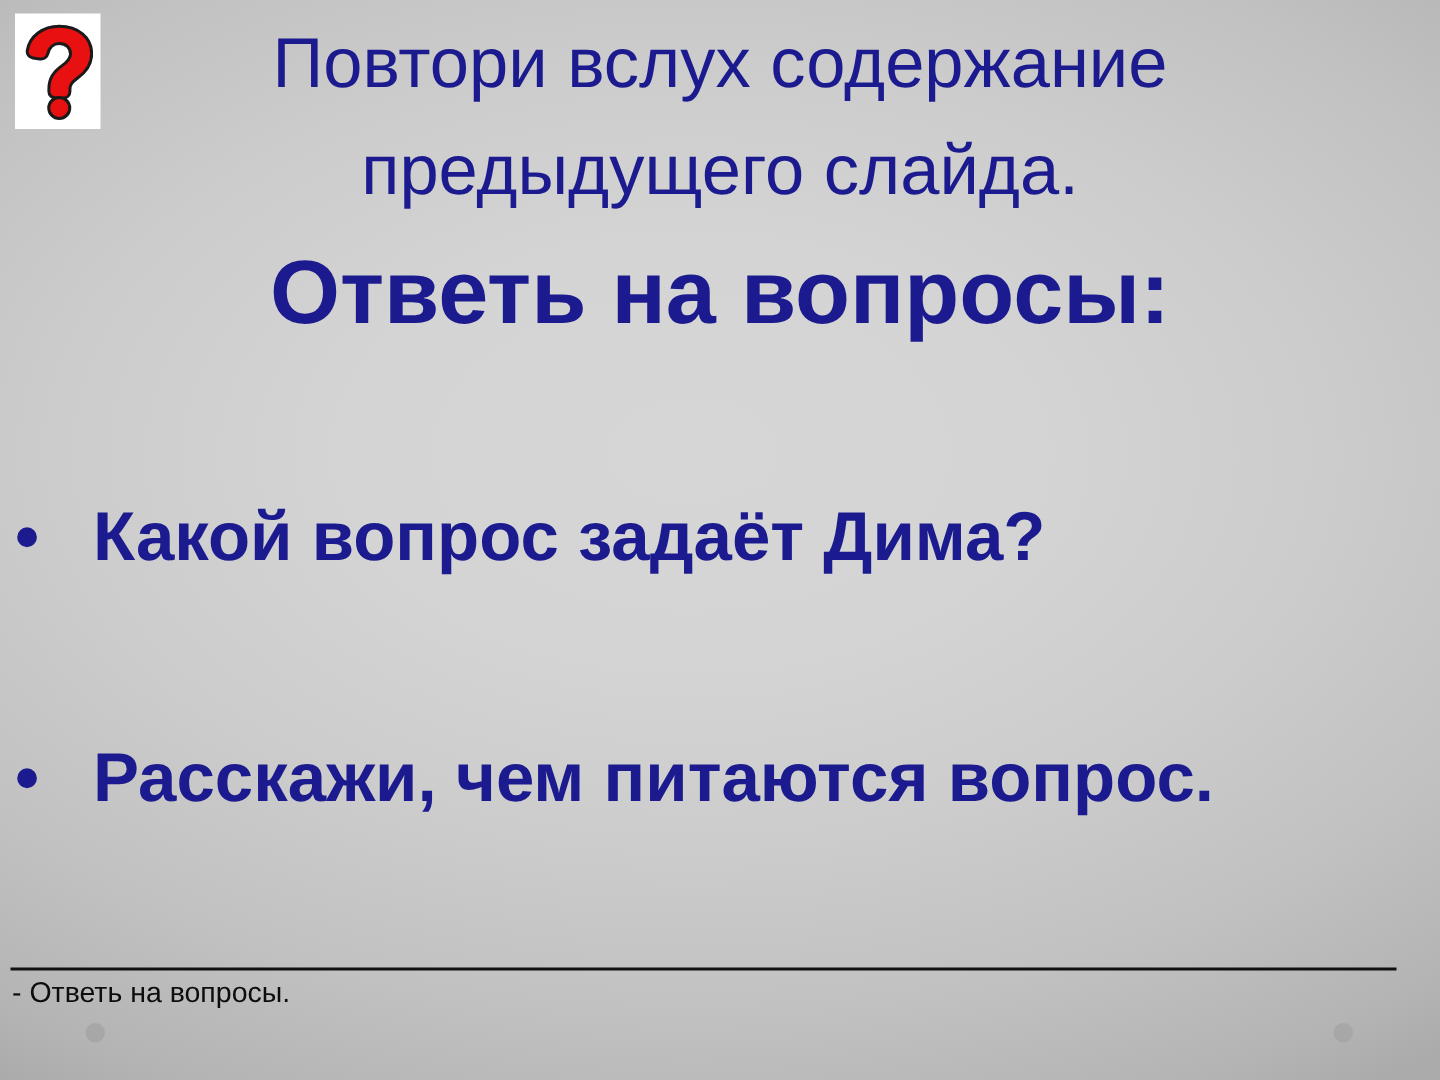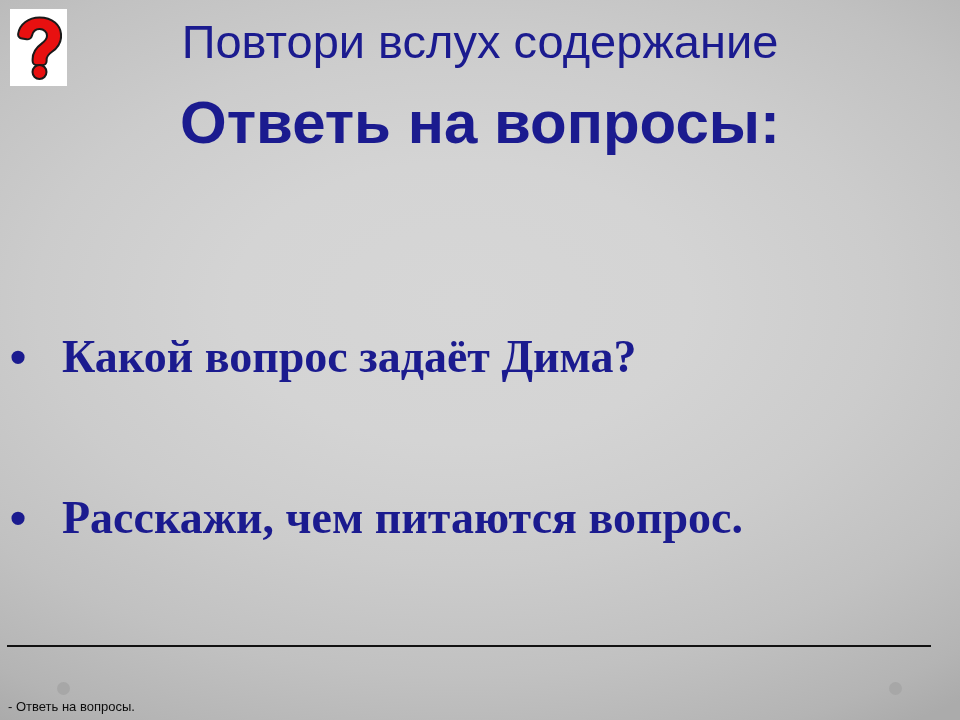--- a/index.html
+++ b/index.html
@@ -89,41 +89,39 @@
   .bullet-marker {
     flex: 0 0 auto;
     width: 52px;
     text-align: left;
     font-size: 46px;
     line-height: 1.18;
     color: #1b1b8f;
   }
   .bullet-text {
     flex: 0 1 auto;
-    font-family: Liberation Serif, serif;
   }
 
   
   #footer-rule {
     position: absolute;
     left: 7px;
     top: 645px;
     width: 924px;
     height: 0;
     border-top: 2px solid #111111;
   }
   #footer-note {
     position: absolute;
     left: 8px;
     top: 650px;
     color: #0d0d0d;
-    font-size: 13px;
+    font-size: 19px;
     line-height: 1.4;
     white-space: nowrap;
-    margin-top: 48px;
   }
   .deco-dot {
     position: absolute;
     width: 13px;
     height: 13px;
     border-radius: 50%;
     background: #a7a7a7;
   }
   #deco-dot-left  { left: 57px;  top: 682px; }
   #deco-dot-right { left: 889px; top: 682px; }
@@ -153,20 +151,21 @@
                  C30.6 40.5 31.9 38.7 36.0 35.8
                  C42.1 31.5 45.1 26.8 45.1 19.9
                  C45.1 8.9 36.0 1.5 23.5 1.5 Z" fill="#e81010" stroke="#1a1a1a" stroke-width="2" stroke-linejoin="round"></path>
         <circle cx="23.5" cy="56.0" r="7.0" fill="#e81010" stroke="#1a1a1a" stroke-width="2"></circle>
       </svg>
     </span>
   </div>
 
   <div id="title-block">
     <span class="title-line" id="title-line-1">Повтори вслух содержание</span>
+    <span class="title-line" id="title-line-2">предыдущего слайда.</span>
     <span class="title-line" id="title-line-3">Ответь на вопросы:</span>
   </div>
 
   <ul id="bullet-list">
     <li class="bullet-item" id="bullet-item-1">
       <span class="bullet-marker">•</span>
       <span class="bullet-text">Какой  вопрос  задаёт  Дима?</span>
     </li>
     <li class="bullet-item" id="bullet-item-2">
       <span class="bullet-marker">•</span>

